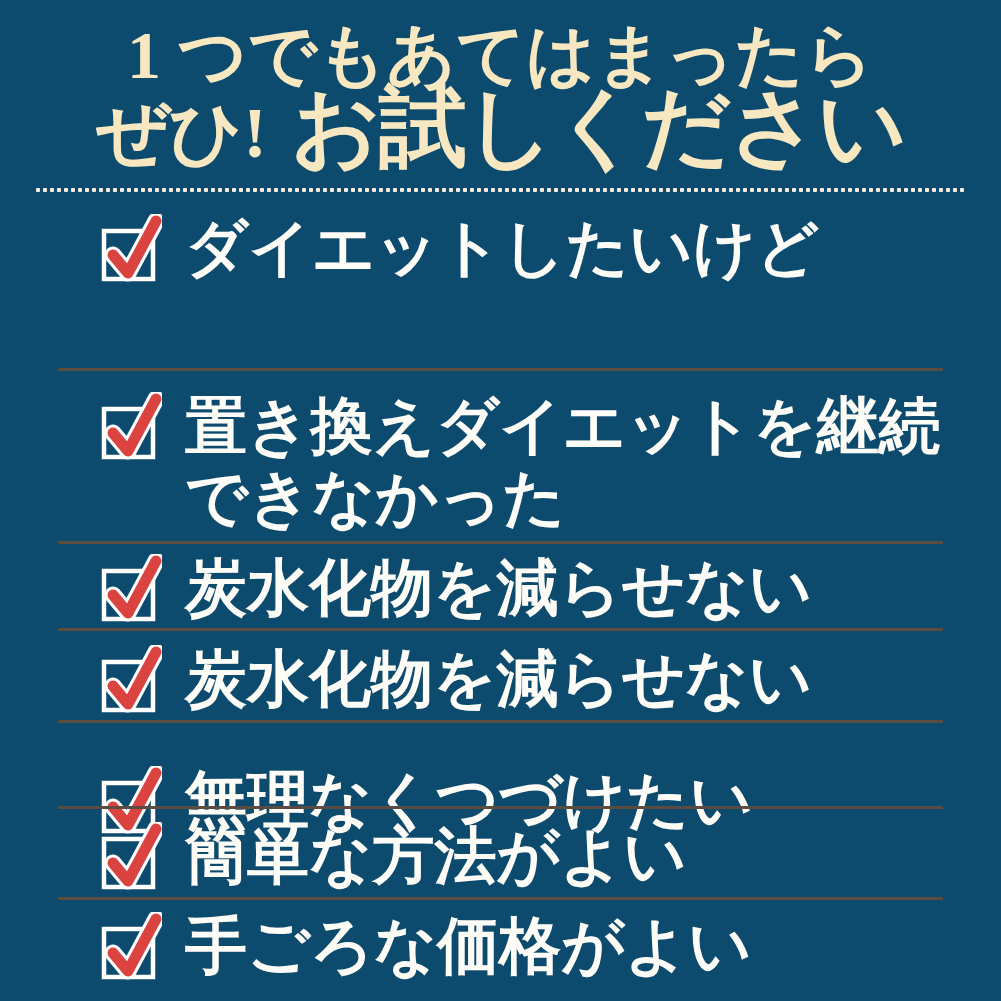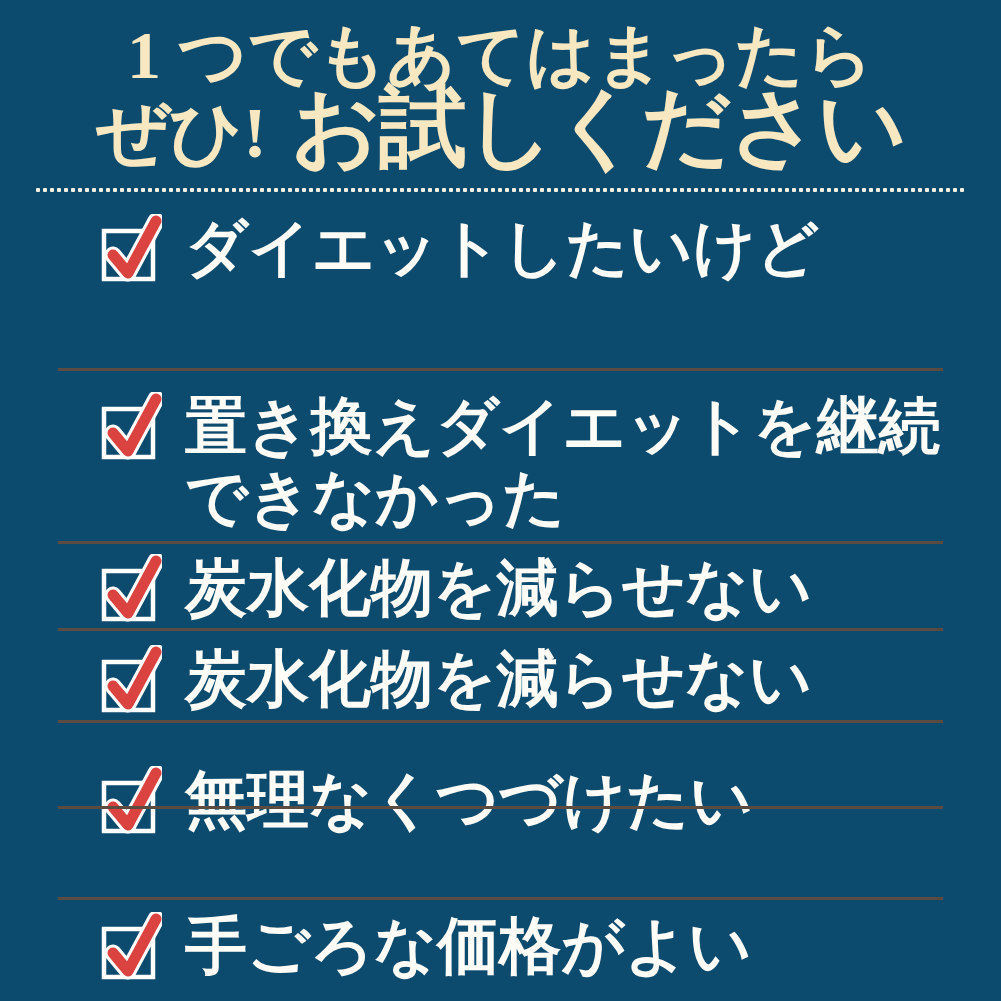--- a/index.html
+++ b/index.html
@@ -184,20 +184,30 @@
       <path d="M13 41 L28 59 L56 7" fill="none" stroke="#ffffff" stroke-width="17" stroke-linecap="round" stroke-linejoin="round"></path>
       <path d="M13 41 L28 59 L56 7" fill="none" stroke="#da4340" stroke-width="11" stroke-linecap="round" stroke-linejoin="round"></path>
     </svg>
     <div class="row-text">
       <div>無理なくつづけたい</div>
     </div>
   </div>
 
   <div class="separator sep5"></div>
 
+  <div class="row row6">
+    <svg class="checkbox-icon" viewBox="0 0 62 68">
+      <rect x="4" y="17" width="49" height="48" fill="none" stroke="#ffffff" stroke-width="4.5"></rect>
+      <path d="M13 41 L28 59 L56 7" fill="none" stroke="#ffffff" stroke-width="17" stroke-linecap="round" stroke-linejoin="round"></path>
+      <path d="M13 41 L28 59 L56 7" fill="none" stroke="#da4340" stroke-width="11" stroke-linecap="round" stroke-linejoin="round"></path>
+    </svg>
+    <div class="row-text">
+      <div>簡単な方法がよい</div>
+    </div>
+  </div>
 
   <div class="separator sep6"></div>
 
   <div class="row row7">
     <svg class="checkbox-icon" viewBox="0 0 62 68">
       <rect x="4" y="17" width="49" height="48" fill="none" stroke="#ffffff" stroke-width="4.5"></rect>
       <path d="M13 41 L28 59 L56 7" fill="none" stroke="#ffffff" stroke-width="17" stroke-linecap="round" stroke-linejoin="round"></path>
       <path d="M13 41 L28 59 L56 7" fill="none" stroke="#da4340" stroke-width="11" stroke-linecap="round" stroke-linejoin="round"></path>
     </svg>
     <div class="row-text">

